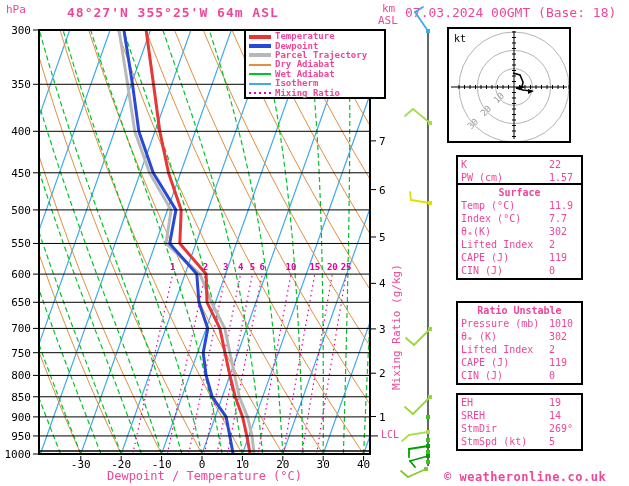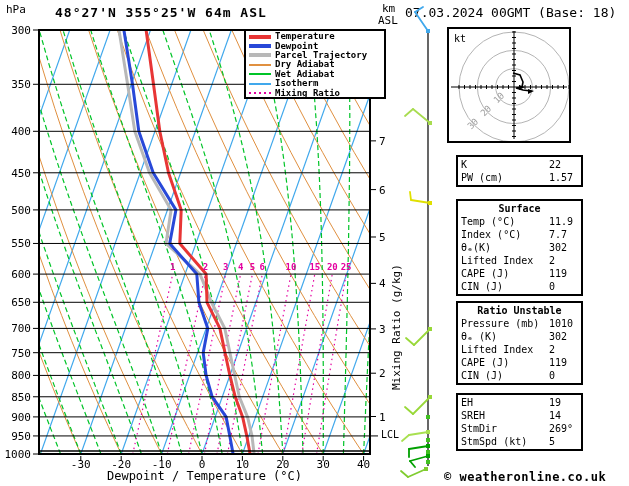--- a/index.html
+++ b/index.html
@@ -1,23 +1,23 @@
 <!DOCTYPE html>
 <html><head>
 <meta charset="utf-8">
 <style>
   html,body{margin:0;padding:0;background:#ffffff;}
   #stage{position:relative;width:629px;height:486px;background:#fff;overflow:hidden;
-         font-family:"DejaVu Sans Mono",monospace;color:#000000;}
+         font-family:"DejaVu Sans Mono",monospace;color:#ec4899;}
   .abs{position:absolute;}
   .lbl{position:absolute;white-space:pre;}
   #main-svg,#hodo-wrap{position:absolute;}
   #main-svg{left:0;top:0;}
   svg text{font-family:"DejaVu Sans Mono",monospace;}
-  .title{font-size:13px;font-weight:bold;letter-spacing:1px;}
+  .title{font-size:13px;font-weight:bold;letter-spacing:1px;margin-left:12px;}
   .datetime{font-size:13px;font-weight:normal;}
   .unit{font-size:11px;}
   .axis-title{font-size:12px;text-align:center;}
   .footer{font-size:12px;font-weight:bold;letter-spacing:0.5px;}
   .vert-label{font-size:11px;transform:rotate(-90deg);transform-origin:0 0;width:170px;}
   .lcl{font-size:10px;}
   
   #legend{left:244px;top:29px;width:123px;height:64px;border:2px solid #000;background:#fff;
           padding:1px 12px 1px 3px;z-index:5;}
   .lrow{display:flex;align-items:center;height:9.4px;}
@@ -353,21 +353,21 @@
     <div class="trow">
         <span class="trl">K</span>
         <span class="trv">22</span>
       </div>
     <div class="trow">
         <span class="trl">PW (cm)</span>
         <span class="trv">1.57</span>
       </div>
   </div>
 
-  <div class="tbox" style="top:199px;">
+  <div class="tbox" style="top:183px;">
     <div class="thead">Surface</div>
     <div class="trow">
         <span class="trl">Temp (°C)</span>
         <span class="trv">11.9</span>
       </div>
     <div class="trow">
         <span class="trl">Index (°C)</span>
         <span class="trv">7.7</span>
       </div>
     <div class="trow">

